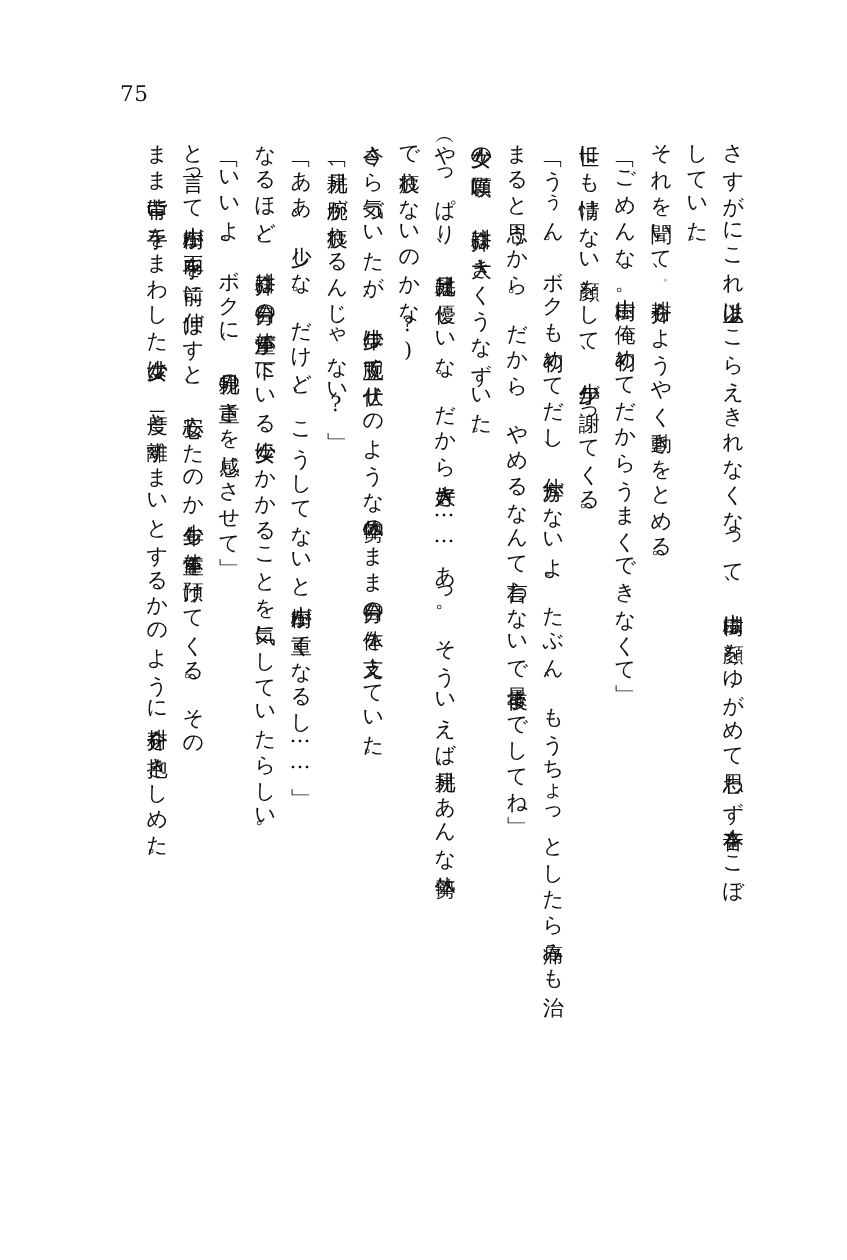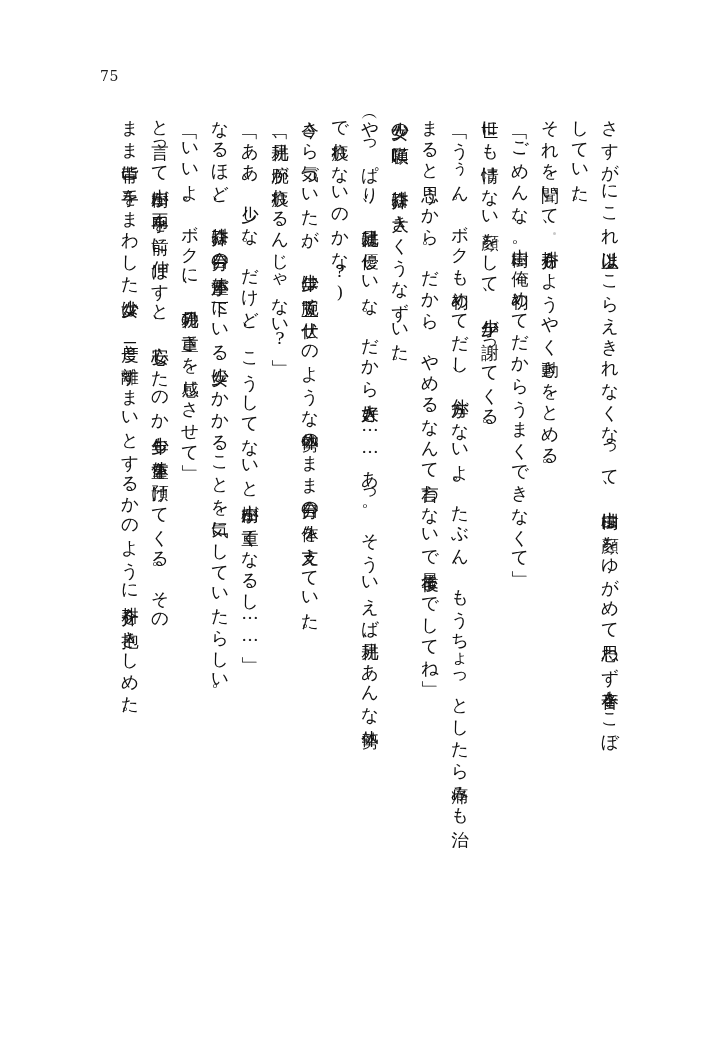--- a/index.html
+++ b/index.html
@@ -15,21 +15,21 @@
     position: relative;
     width: 706px;
     height: 1050px;
     background: #ffffff;
     overflow: hidden;
   }
   .page-number {
     position: absolute;
     top: 68px;
     left: 100px;
-    font-size: 14px;
+    font-size: 18px;
     letter-spacing: 0.5px;
     color: #1a1a1a;
   }
   
   .vtext {
     position: absolute;
     top: 108px;
     right: 88px;
     height: 880px;
     width: 560px;

